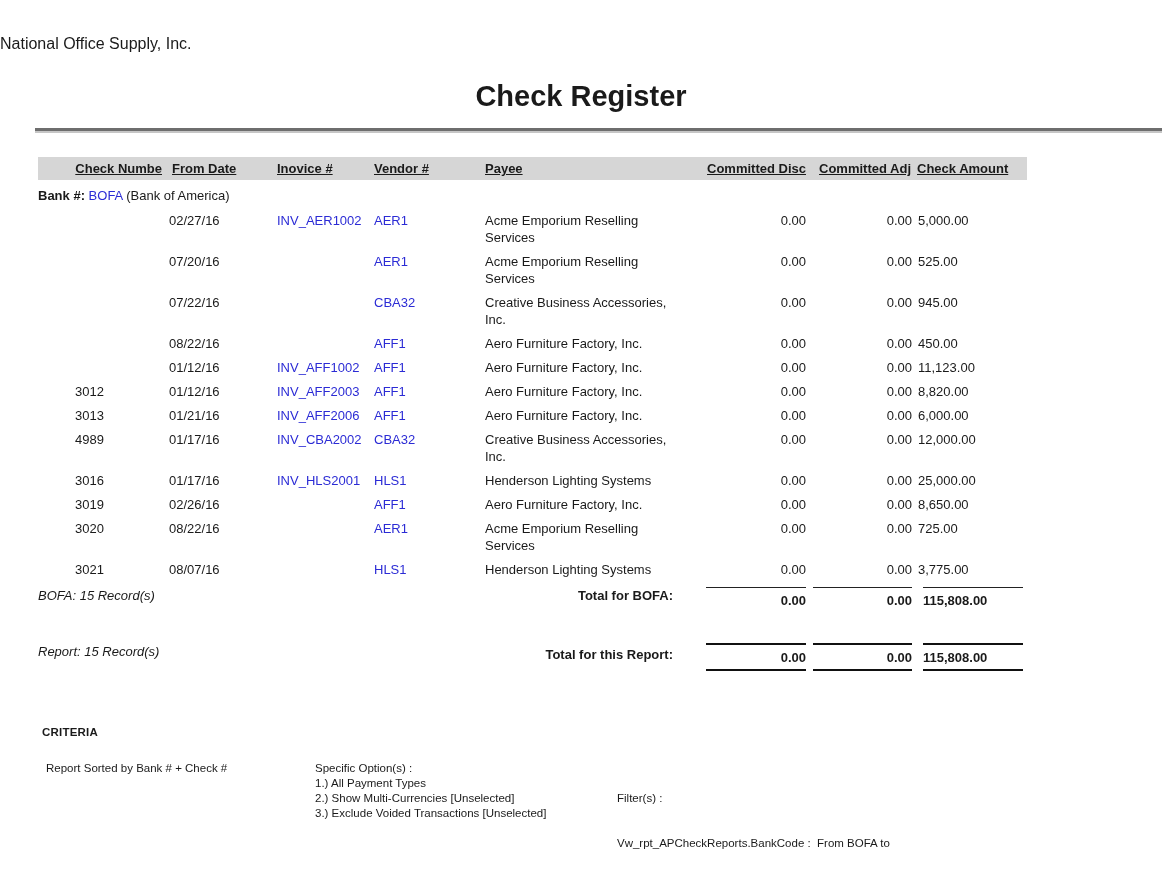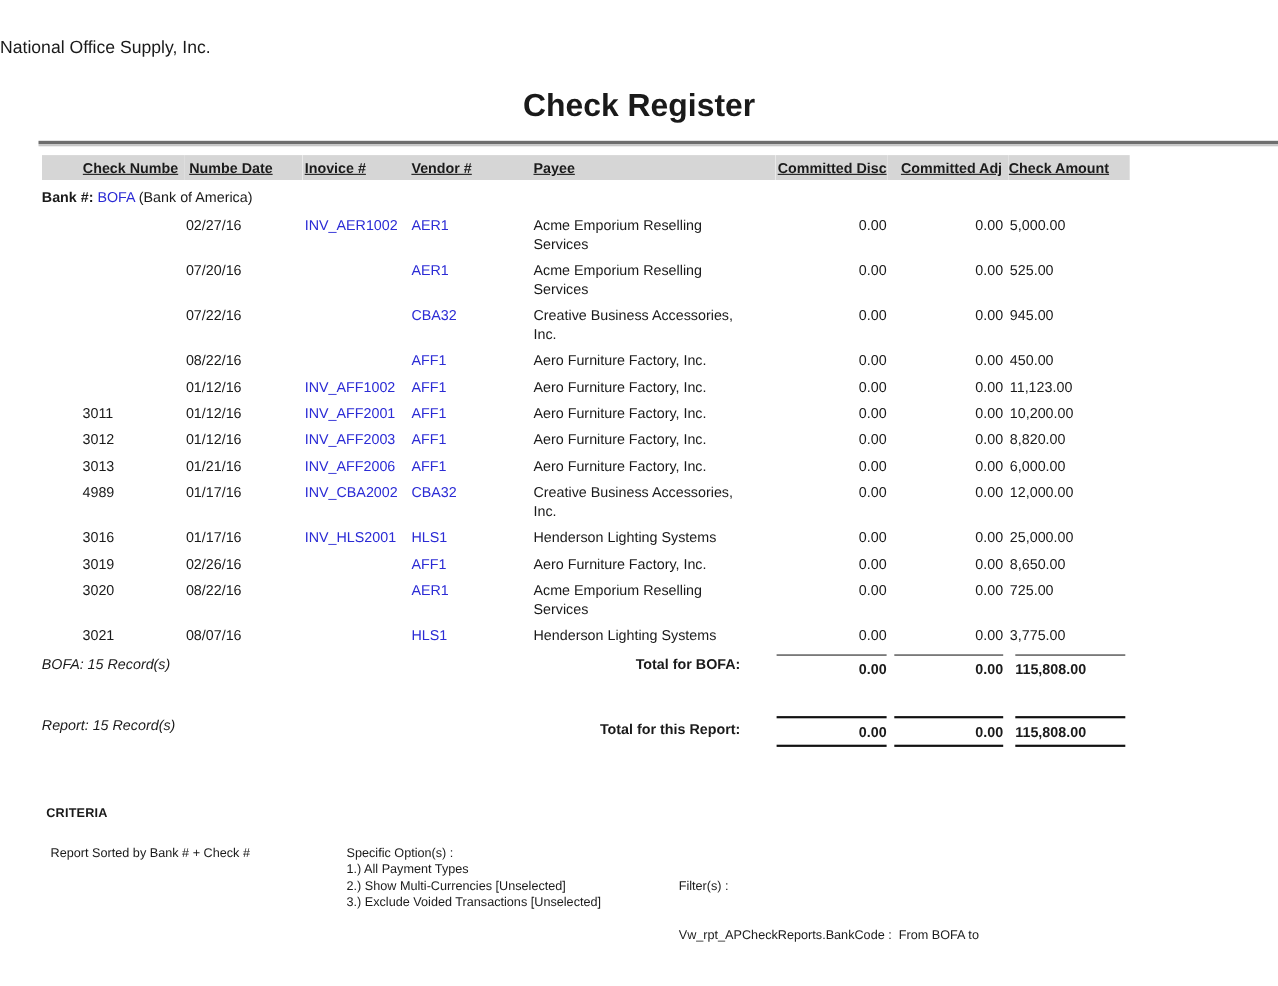--- a/index.html
+++ b/index.html
@@ -13,21 +13,21 @@
     width:1162px;height:896px;background:#ffffff;color:var(--ink);
     font-family:"Liberation Sans", sans-serif;overflow:hidden;
   }
   .company{ font-size:16px; padding-top:35px; }
   .title{ text-align:center; font-size:29px; font-weight:600; margin-top:27px; }
   .dline{ margin-left:35px; margin-top:15px; height:3px;
           border-top:3px solid #6e6e6e; border-bottom:2px solid #c6c6c6; }
 
   table.report{
     border-collapse:collapse; table-layout:fixed;
-    width:989px; margin-left:38px; margin-top:8px;
+    width:989px; margin-left:38px; margin-top:24px;
   }
   thead tr{ background:var(--band); height:23px; }
   th{
     font-size:13px; font-weight:bold; text-decoration:underline;
     text-align:left; padding:0; vertical-align:middle; white-space:nowrap; overflow:hidden;
   }
   th.h1{ text-align:right; padding-right:6px; }
   th.h2{ padding-left:4px; }
   th.h3{ padding-left:2px; }
   th.h4{ padding-left:4px; }
@@ -84,21 +84,21 @@
       <col style="width:95px">
       <col style="width:110px">
     <col style="width:225px">
       <col style="width:102px">
       <col style="width:110px">
       <col style="width:110px">
   </colgroup>
   <thead>
     <tr>
       <th class="h1">Check Numbe</th>
-      <th class="h2">Numbe Date</th>
+      <th class="h2">From Date</th>
       <th class="h3">Inovice #</th>
       <th class="h4">Vendor #</th>
       <th class="h5">Payee</th>
       <th class="h6">Committed Disc</th>
       <th class="h7">Committed Adj</th>
       <th class="h8">Check Amount</th>
     </tr>
   </thead>
   <tbody>
     <tr>
@@ -152,30 +152,20 @@
   </tr>
       <tr>
     <td class="c1"></td>
     <td class="c2">01/12/16</td>
     <td class="c3"><span class="link">INV_AFF1002</span></td>
     <td class="c4"><span class="link">AFF1</span></td>
     <td class="c5">Aero Furniture Factory, Inc.</td>
     <td class="c6">0.00</td>
     <td class="c7">0.00</td>
     <td class="c8">11,123.00</td>
-  </tr>
-      <tr>
-    <td class="c1">3011</td>
-    <td class="c2">01/12/16</td>
-    <td class="c3"><span class="link">INV_AFF2001</span></td>
-    <td class="c4"><span class="link">AFF1</span></td>
-    <td class="c5">Aero Furniture Factory, Inc.</td>
-    <td class="c6">0.00</td>
-    <td class="c7">0.00</td>
-    <td class="c8">10,200.00</td>
   </tr>
       <tr>
     <td class="c1">3012</td>
     <td class="c2">01/12/16</td>
     <td class="c3"><span class="link">INV_AFF2003</span></td>
     <td class="c4"><span class="link">AFF1</span></td>
     <td class="c5">Aero Furniture Factory, Inc.</td>
     <td class="c6">0.00</td>
     <td class="c7">0.00</td>
     <td class="c8">8,820.00</td>

